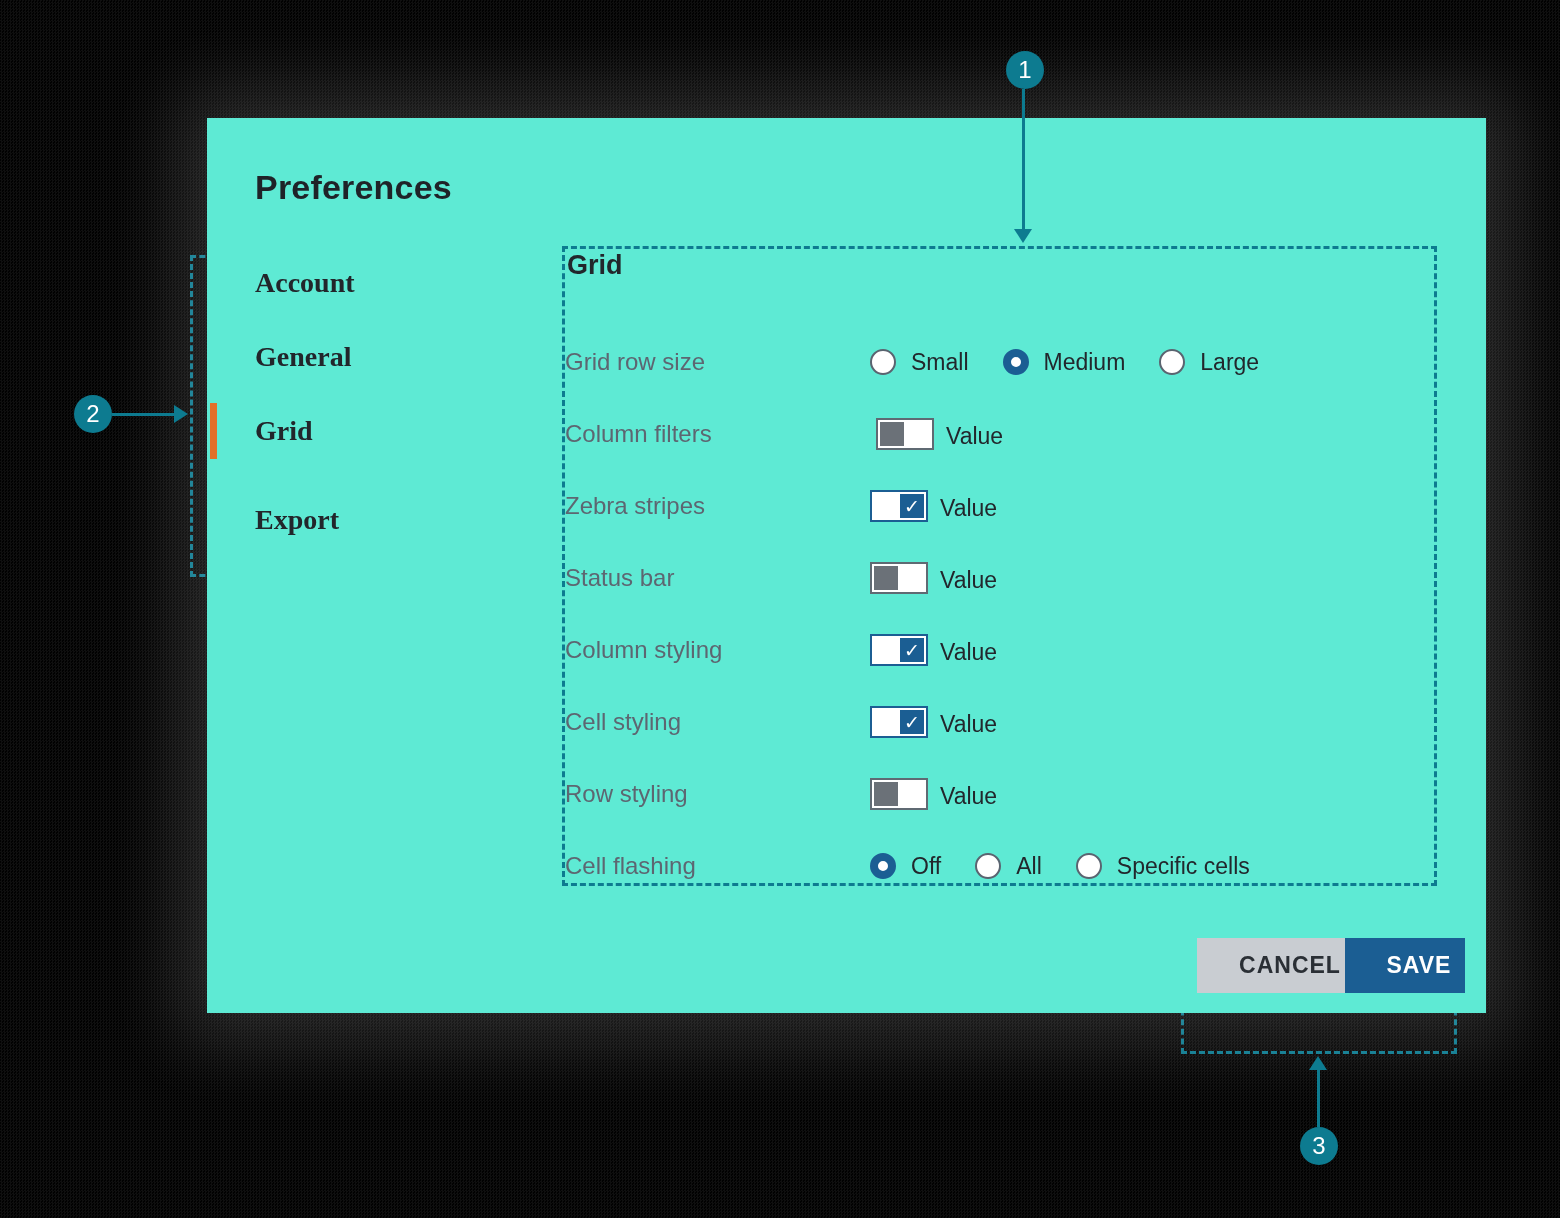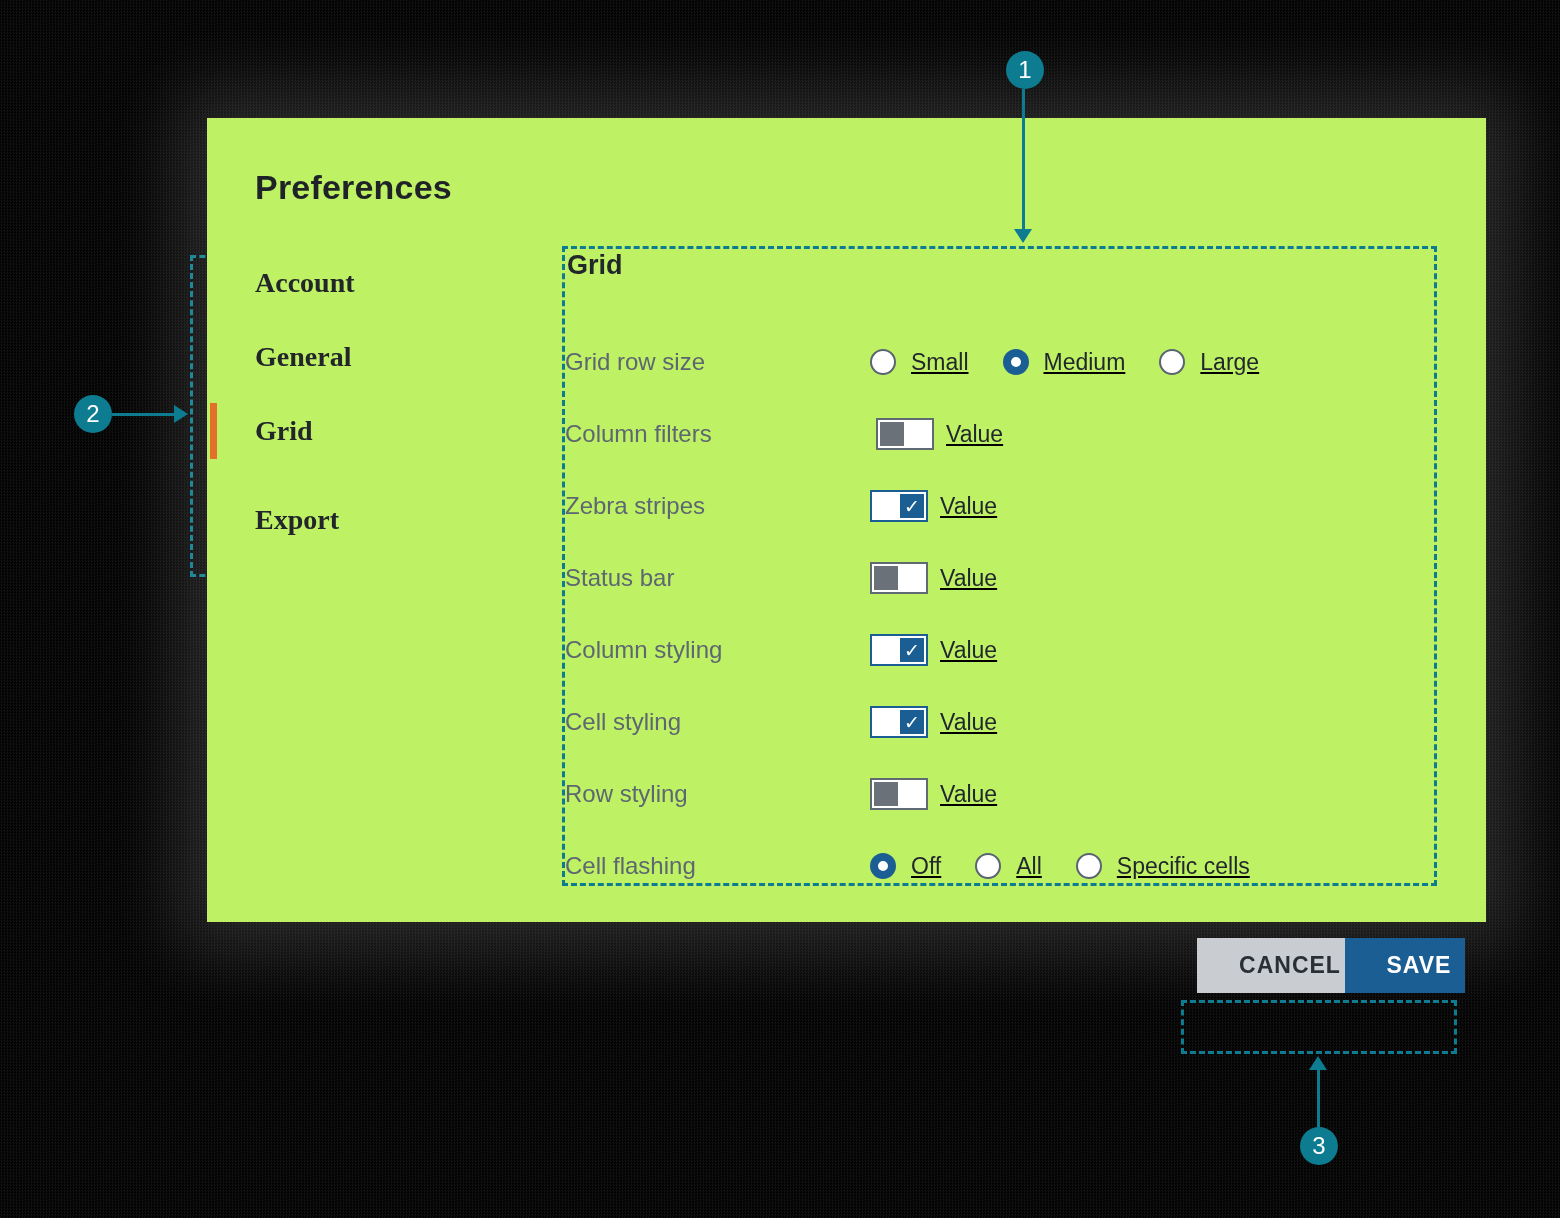--- a/index.html
+++ b/index.html
@@ -9,22 +9,22 @@
     font-family:"Liberation Sans","DejaVu Sans",sans-serif;
   }
   
   #stage::before{
     content:"";position:absolute;inset:0;z-index:0;pointer-events:none;
     background:repeating-conic-gradient(rgba(255,255,255,0.055) 0% 25%, transparent 0% 50%);
     background-size:3px 3px;
   }
   
   .card{
-    position:absolute;left:207px;top:118px;width:1279px;height:804px;
-    background:#bef264;z-index:2;
+    position:absolute;left:207px;top:118px;width:1279px;height:895px;
+    background:#5eead4;z-index:2;
     box-shadow:0 0 70px 30px rgba(255,255,255,0.14);
   }
   .page-title{
     position:absolute;left:48px;top:50px;
     font-size:34px;font-weight:700;color:#1f2328;letter-spacing:.2px;
   }
   
   .side-item{
     position:absolute;left:48px;height:30px;line-height:30px;
     font-size:28px;font-weight:600;color:#22262b;cursor:pointer;white-space:nowrap;font-family:Liberation Serif, serif;
@@ -40,21 +40,21 @@
   .panel-heading{
     position:absolute;left:2px;top:0px;
     font-size:27px;font-weight:600;color:#22272c;line-height:1.2;
   }
   .pref-row{
     position:absolute;left:0;height:44px;display:flex;align-items:center;width:860px;
   }
   .row-label{
     width:305px;flex:0 0 305px;font-size:24px;color:#5d6671;white-space:nowrap;
   }
-  .row-control{display:flex;align-items:center;text-decoration:underline;}
+  .row-control{display:flex;align-items:flex-end;}
   
   .radio-option{display:flex;align-items:center;margin-right:34px;cursor:pointer;}
   .radio{
     width:26px;height:26px;border-radius:50%;box-sizing:border-box;background:#fff;
     border:2px solid #5a6470;flex:0 0 26px;
   }
   .radio.selected{border:8px solid #1b5e93;}
   .radio-label{margin-left:15px;font-size:23px;color:#22272c;white-space:nowrap;}
   
   .toggle{

